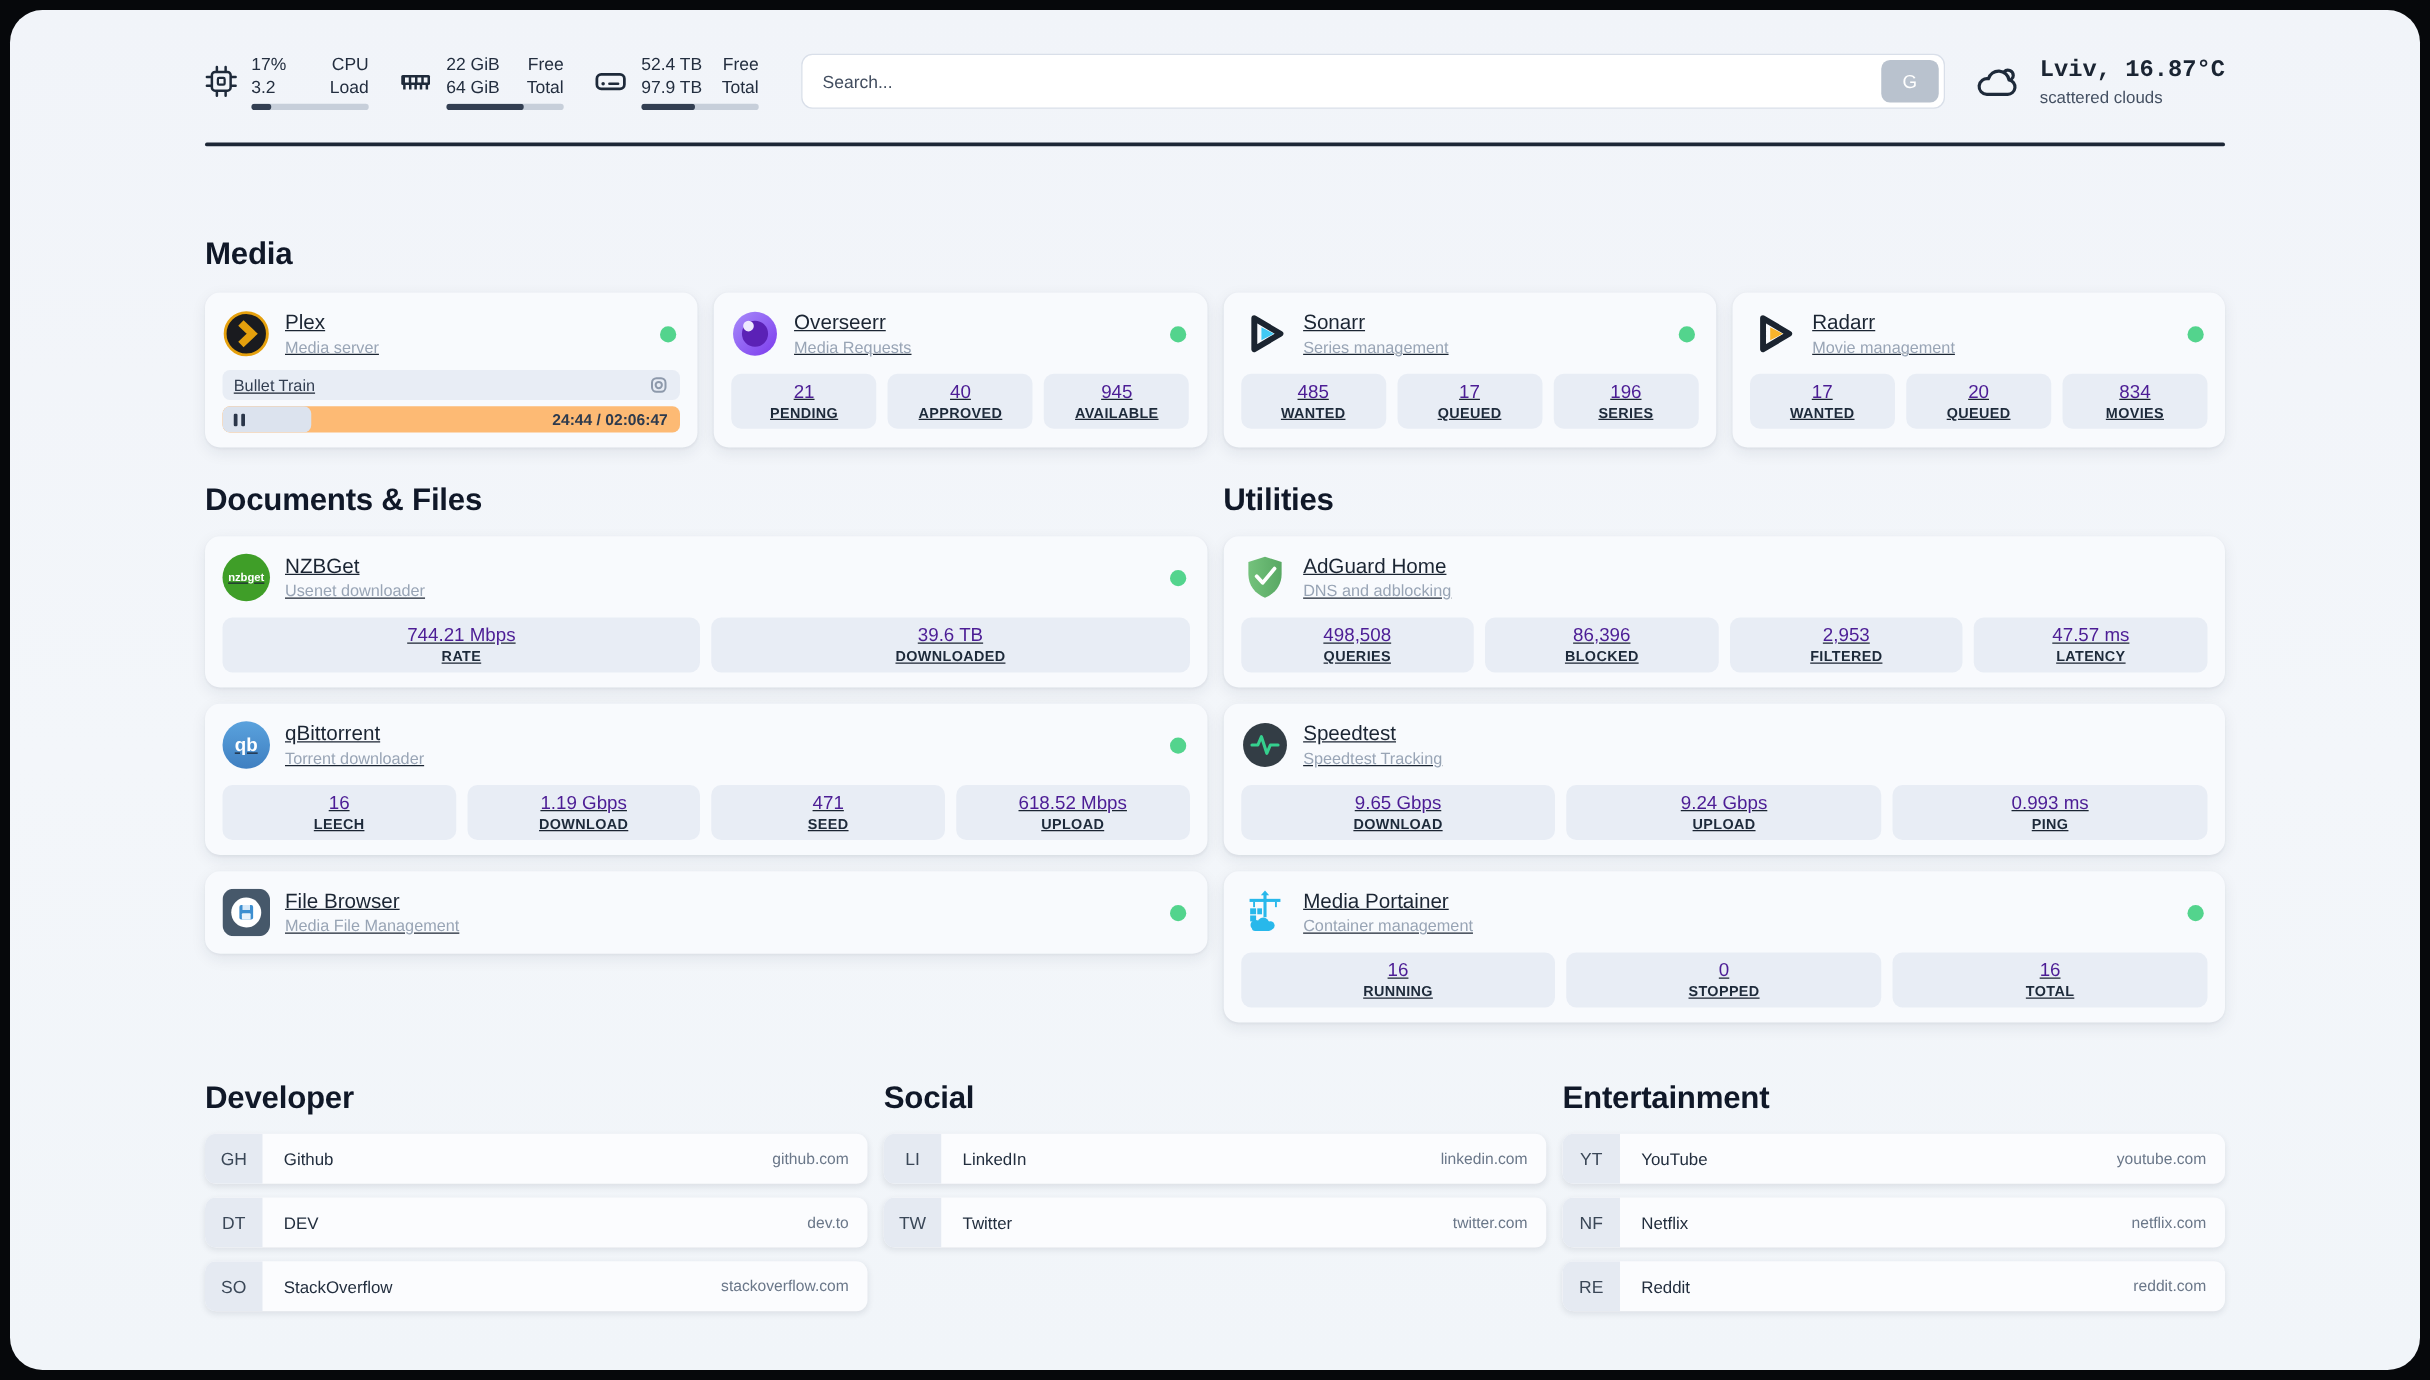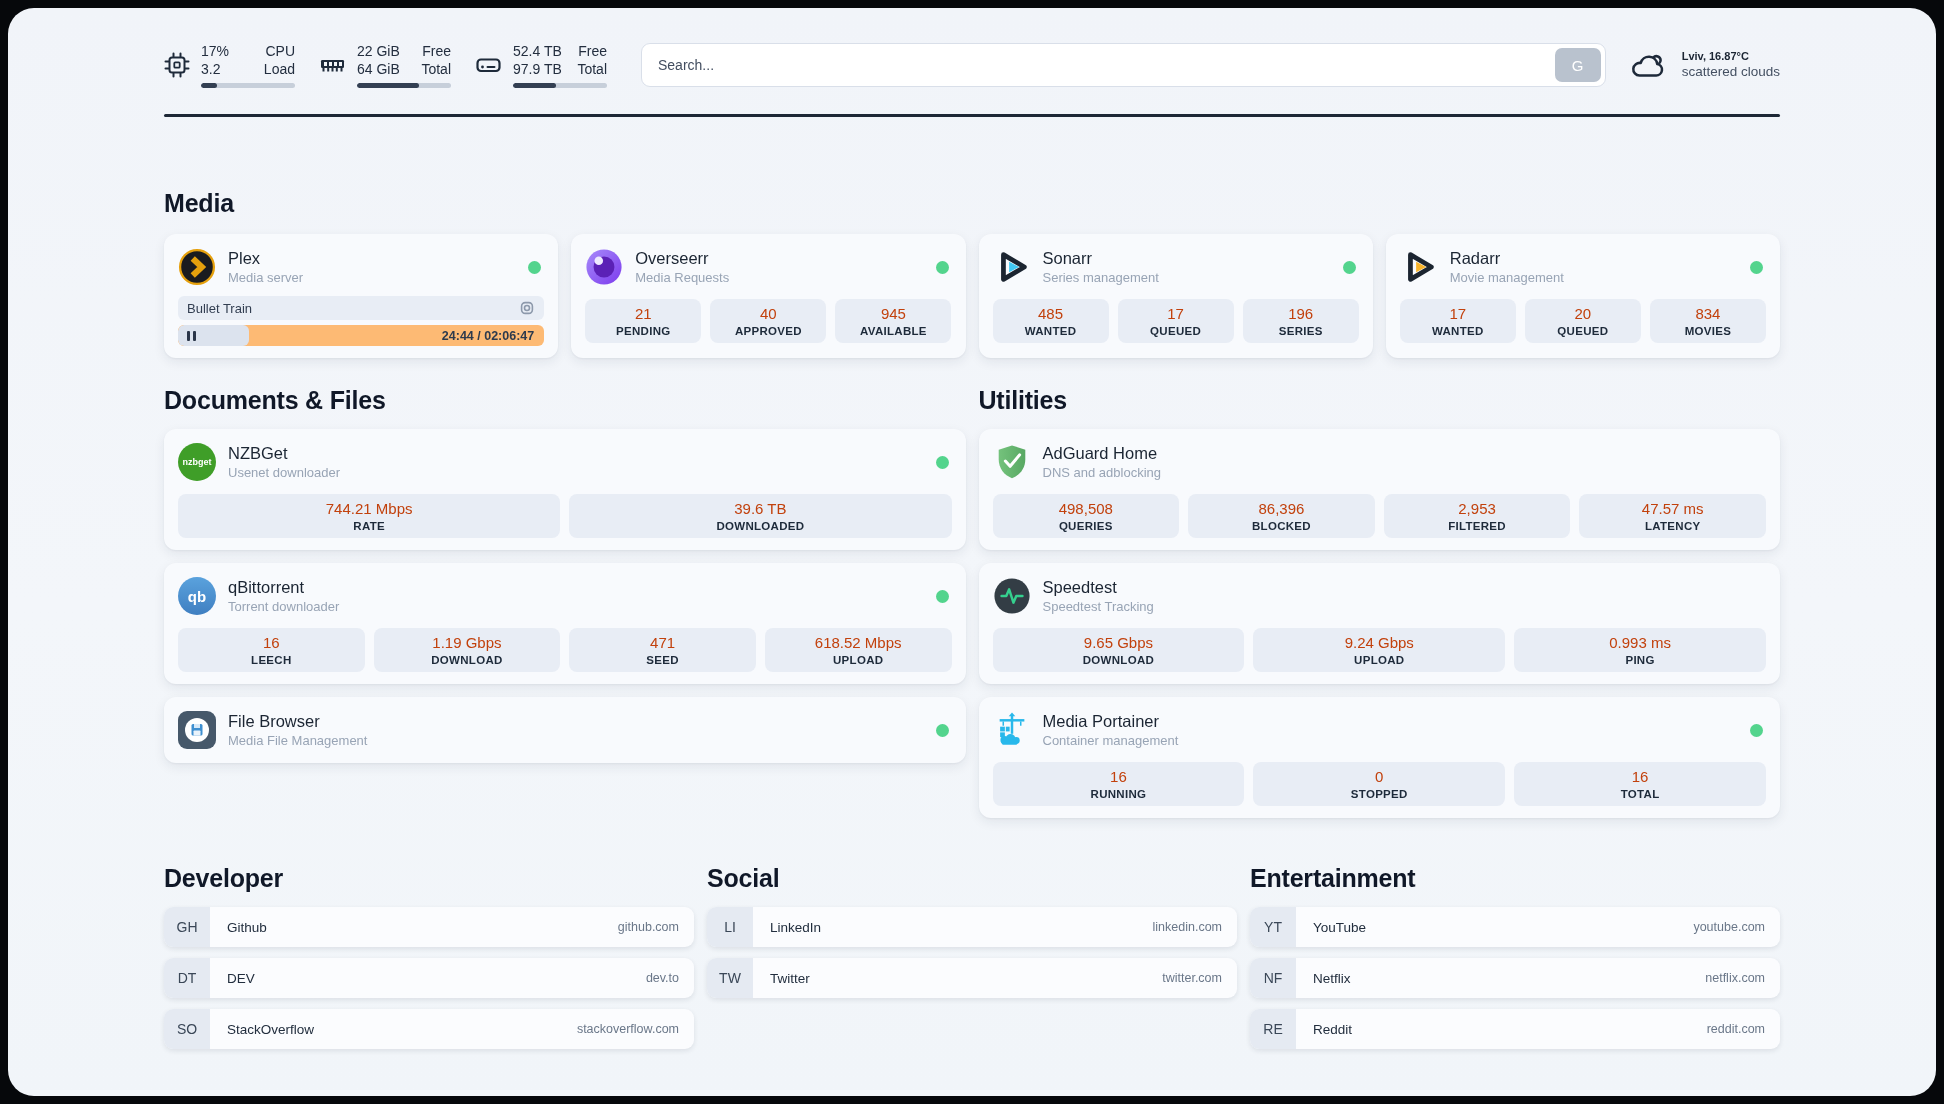--- a/index.html
+++ b/index.html
@@ -29,49 +29,50 @@
 
   .searchbox{ flex:1; margin-left:34px; height:44px; background:#ffffff;
     border:1px solid #d9dfe9; border-radius:9px; display:flex; align-items:center; padding:4px;gap:12px; }
   .searchbox input{ flex:1; border:none; outline:none; background:transparent;
     font-family:inherit; font-size:14px; color:#2b3648; padding:0 12px; }
   .searchbox input::placeholder{ color:#424d5f; opacity:1; }
   .search-engine{ width:46px; height:34px; border-radius:7px; background:#b9c2ce; color:#ffffff;
     display:flex; align-items:center; justify-content:center; font-size:15px; font-weight:500; cursor:pointer; }
 
   .weather{ margin-left:24px; display:flex; align-items:center; gap:14px; }
-  .weather-temp{ font-size:11px; font-weight:700; color:#1b2533; line-height:1.3; }
+  .weather-temp{ font-size:19px; font-weight:700; color:#1b2533; line-height:1.3;font-family:Liberation Mono, monospace; }
   .weather-cond{ font-size:13.5px; color:#445062; line-height:1.3; }
 
   .divider{ margin-top:20px; height:3px; border-radius:2px; background:#1d2736; }
 
   
   .section-title{ font-size:25px; font-weight:700; letter-spacing:-.2px; color:#101828; }
   .media-section{ margin-top:72px; }
   .grid4{ margin-top:16px; display:grid; grid-template-columns:repeat(4,1fr); gap:13px; align-items:stretch; }
 
   .card{
     position:relative; background:#f8fafd; border-radius:12px; padding:12px 14px;
     box-shadow:0 4px 12px rgba(25,39,61,.08), 0 1px 2px rgba(25,39,61,.05);
     cursor:pointer;
+    text-decoration:underline;
   }
   .card-head{ display:flex; align-items:center; gap:12px; min-height:42px; }
   .app-icon{ width:38px; height:38px; flex:0 0 aupx; flex-shrink:0; display:block; }
   .icon-circle{ width:38px; height:38px; border-radius:50%; display:flex; align-items:center; justify-content:center; flex-shrink:0; }
   .nzb-circle{ background:#3f9e28; }
   .nzb-circle span{ color:#fff; font-size:9px; font-weight:700; }
   .qb-circle{ background:linear-gradient(180deg,#5aa2dd,#3f7fc1); }
   .qb-circle span{ color:#fff; font-size:15px; font-weight:700; }
   .app-name{ font-size:16.5px; font-weight:500; color:#1b2533; line-height:1.15; }
   .app-desc{ font-size:13px; color:#98a4b5; margin-top:3px; }
   .status-dot{ position:absolute; top:27px; right:17px; width:13px; height:13px; border-radius:50%; background:#53d48d; }
 
   .stats{ display:flex; gap:9px; margin-top:11px; }
   .stat{ flex:1; background:#e8edf5; border-radius:8px; text-align:center; padding:5px 4px 6px; }
-  .stat-val{ font-size:15px; color:#c2410c; line-height:20px; }
+  .stat-val{ font-size:15px; color:#4c1d95; line-height:20px; }
   .stat-lab{ font-size:11.5px; font-weight:700; letter-spacing:.3px; color:#1d2a3a; margin-top:1px; }
 
   
   .player{ margin-top:8px; }
   .track{ height:24px; background:#e8edf5; border-radius:6px; display:flex; align-items:center;
     padding:0 9px; font-size:13px; color:#323e51; }
   .gear{ margin-left:auto; display:block; }
   .pbar{ margin-top:5px; height:21px; background:#fdba74; border-radius:6px; position:relative; overflow:hidden; }
   .pelapsed{ position:absolute; left:0; top:0; bottom:0; background:#dce3ee; border-radius:6px;
     display:flex; align-items:center; padding-left:9px; gap:3px; }

